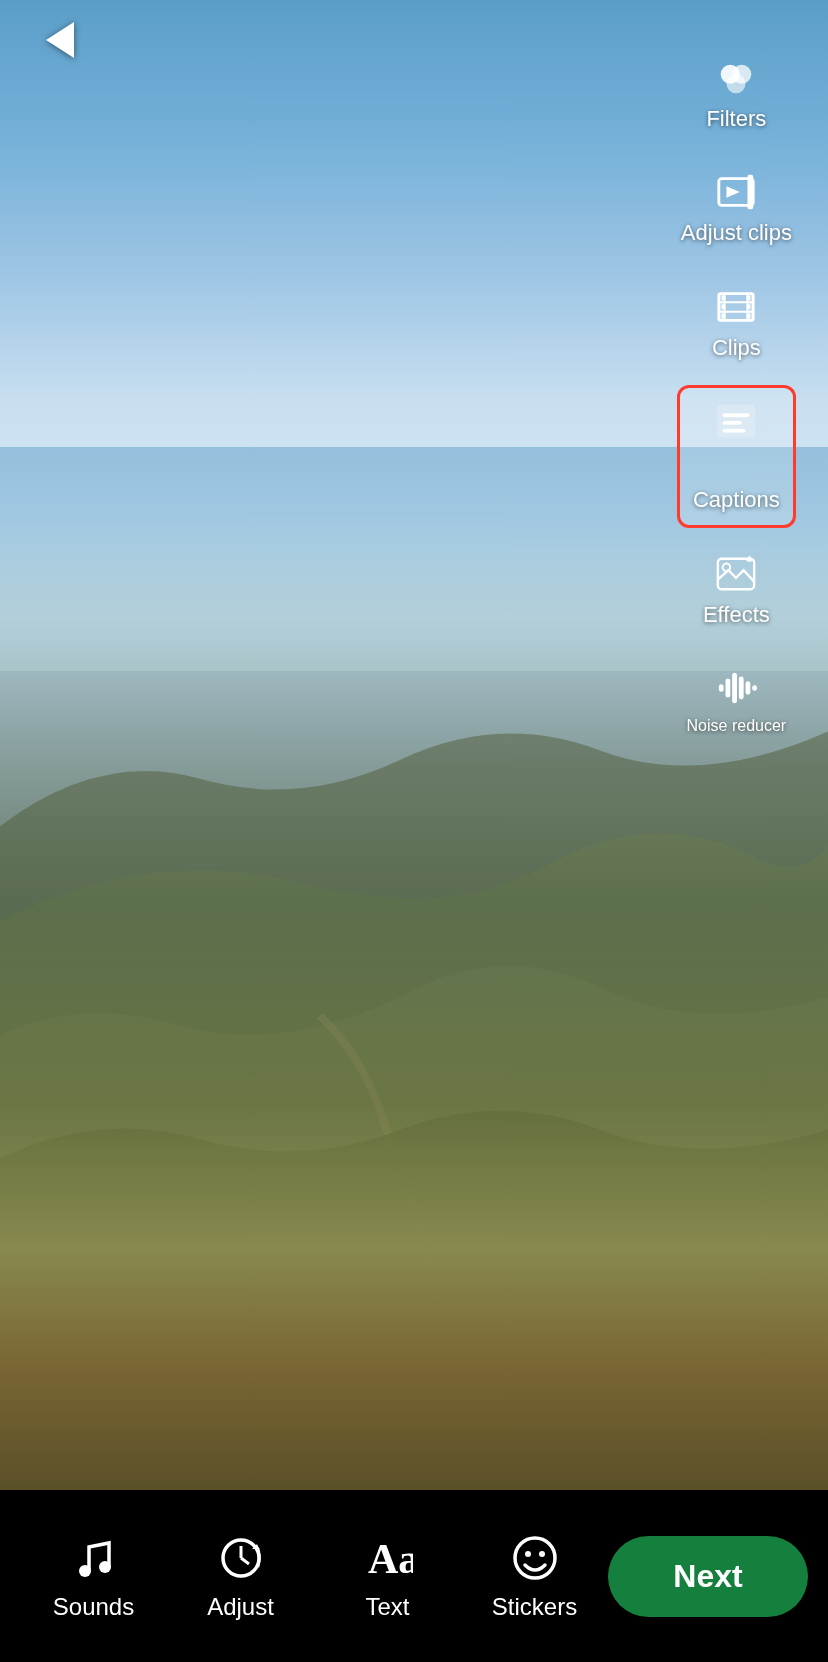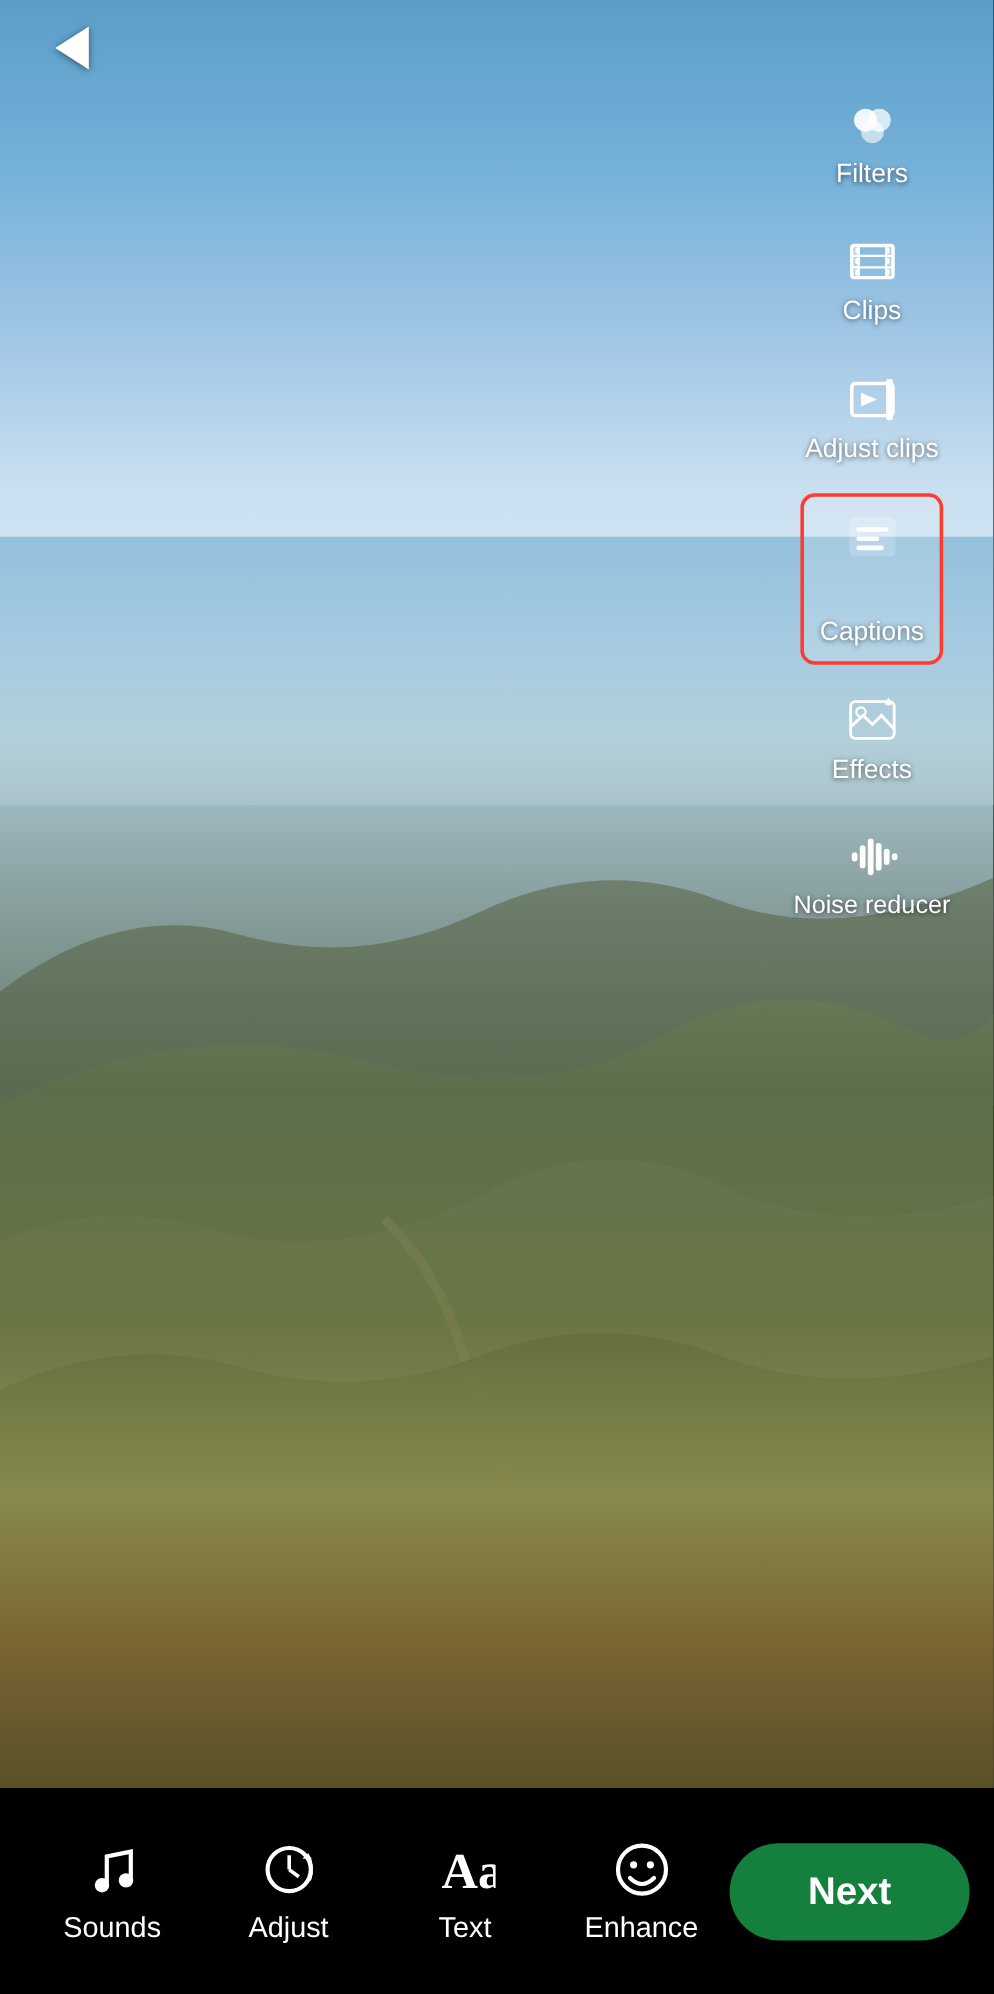--- a/index.html
+++ b/index.html
@@ -100,21 +100,21 @@
       height: 0;
       border-top: 18px solid transparent;
       border-bottom: 18px solid transparent;
       border-right: 28px solid white;
       filter: drop-shadow(0 1px 3px rgba(0,0,0,0.5));
     }
 
     
     #right-sidebar {
       position: absolute;
-      top: 68px;
+      top: 42px;
       right: 20px;
       z-index: 10;
       display: flex;
       flex-direction: column;
       gap: 10px;
       align-items: center;
     }
 
     .sidebar-item {
       display: flex;
@@ -275,50 +275,50 @@
         <circle cx="22" cy="28" r="10" fill="white" opacity="0.6"></circle>
       </svg>
     </div>
     <span class="label">Filters</span>
   </div>
 
   <div class="sidebar-item">
     <div class="icon">
       <svg viewBox="0 0 44 44">
 
+        <rect x="4" y="8" width="36" height="28" rx="3" fill="none" stroke="white" stroke-width="3"></rect>
+        <rect x="34" y="4" width="6" height="36" rx="2" fill="white"></rect>
+        <polygon points="12,16 12,28 26,22" fill="white"></polygon>
+      </svg>
+    </div>
+    <span class="label">Adjust clips</span>
+  </div>
+
+  <div class="sidebar-item">
+    <div class="icon">
+      <svg viewBox="0 0 44 44">
+
         <rect x="4" y="8" width="36" height="28" rx="2" fill="none" stroke="white" stroke-width="3"></rect>
         <rect x="4" y="8" width="6" height="28" fill="white" opacity="0.3"></rect>
         <rect x="34" y="8" width="6" height="28" fill="white" opacity="0.3"></rect>
         <rect x="7" y="10" width="4" height="5" rx="1" fill="white"></rect>
         <rect x="7" y="19" width="4" height="5" rx="1" fill="white"></rect>
         <rect x="7" y="29" width="4" height="5" rx="1" fill="white"></rect>
         <rect x="33" y="10" width="4" height="5" rx="1" fill="white"></rect>
         <rect x="33" y="19" width="4" height="5" rx="1" fill="white"></rect>
         <rect x="33" y="29" width="4" height="5" rx="1" fill="white"></rect>
         <line x1="10" y1="8" x2="10" y2="36" stroke="white" stroke-width="2"></line>
         <line x1="34" y1="8" x2="34" y2="36" stroke="white" stroke-width="2"></line>
         <line x1="4" y1="17" x2="40" y2="17" stroke="white" stroke-width="2"></line>
         <line x1="4" y1="27" x2="40" y2="27" stroke="white" stroke-width="2"></line>
       </svg>
     </div>
     <span class="label">Clips</span>
   </div>
 
-  <div class="sidebar-item">
-    <div class="icon">
-      <svg viewBox="0 0 44 44">
-
-        <rect x="4" y="8" width="36" height="28" rx="3" fill="none" stroke="white" stroke-width="3"></rect>
-        <rect x="34" y="4" width="6" height="36" rx="2" fill="white"></rect>
-        <polygon points="12,16 12,28 26,22" fill="white"></polygon>
-      </svg>
-    </div>
-    <span class="label">Adjust clips</span>
-  </div>
-
 
   <div class="sidebar-item active" style="background: rgba(255,255,255,0.15); gap: 44px;">
     <div class="icon">
       <svg viewBox="0 0 44 44">
 
         <rect x="3" y="6" width="38" height="32" rx="4" fill="white" opacity="0.2" stroke="white" stroke-width="2.5"></rect>
         <rect x="8" y="14" width="28" height="4" rx="2" fill="white"></rect>
         <rect x="8" y="22" width="20" height="4" rx="2" fill="white"></rect>
         <rect x="8" y="30" width="24" height="4" rx="2" fill="white"></rect>
       </svg>
@@ -351,21 +351,21 @@
       <svg viewBox="0 0 44 44">
 
         <rect x="4" y="18" width="5" height="8" rx="2.5" fill="white"></rect>
         <rect x="11" y="12" width="5" height="20" rx="2.5" fill="white"></rect>
         <rect x="18" y="6" width="5" height="32" rx="2.5" fill="white"></rect>
         <rect x="25" y="10" width="5" height="24" rx="2.5" fill="white"></rect>
         <rect x="32" y="15" width="5" height="14" rx="2.5" fill="white"></rect>
         <rect x="39" y="19" width="5" height="6" rx="2.5" fill="white"></rect>
       </svg>
     </div>
-    <span class="label" style="font-size:21px;">Noise reducer</span>
+    <span class="label" style="font-size:16px;">Noise reducer</span>
   </div>
 
 </div>
 
 <div id="bottom-toolbar">
 
   <div class="toolbar-item">
     <div class="icon">
       <svg viewBox="0 0 50 50">
         <path d="M20,38 L20,14 L40,10 L40,34" fill="none" stroke="white" stroke-width="3.5"></path>
@@ -403,18 +403,18 @@
   <div class="toolbar-item">
     <div class="icon">
       <svg viewBox="0 0 50 50">
 
         <circle cx="25" cy="25" r="20" fill="none" stroke="white" stroke-width="3.5"></circle>
         <circle cx="18" cy="21" r="3" fill="white"></circle>
         <circle cx="32" cy="21" r="3" fill="white"></circle>
         <path d="M15,32 Q25,42 35,32" fill="none" stroke="white" stroke-width="3.5" stroke-linecap="round"></path>
       </svg>
     </div>
-    <span class="label">Enhance</span>
+    <span class="label">Stickers</span>
   </div>
 
   <button id="next-btn">Next</button>
 
 </div>
 
 </body></html>

